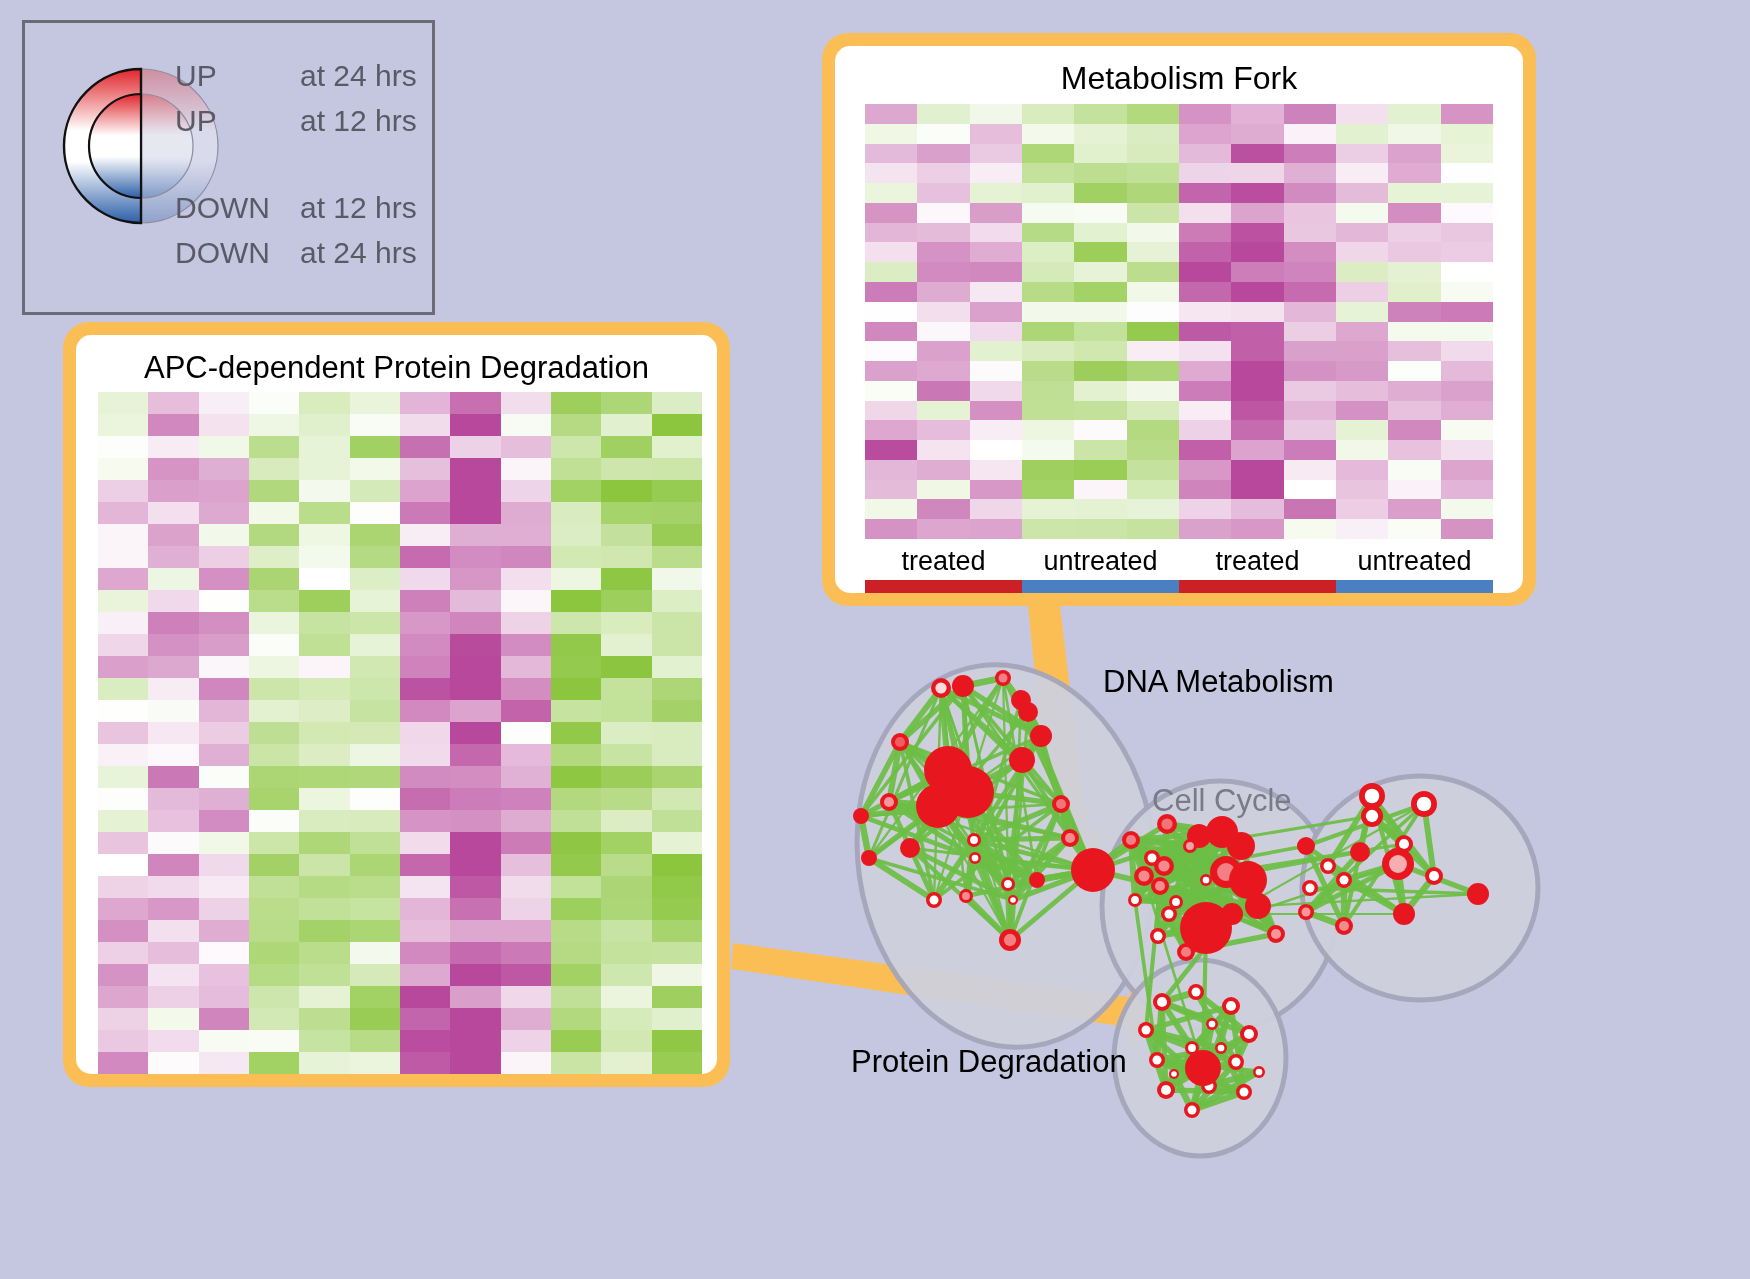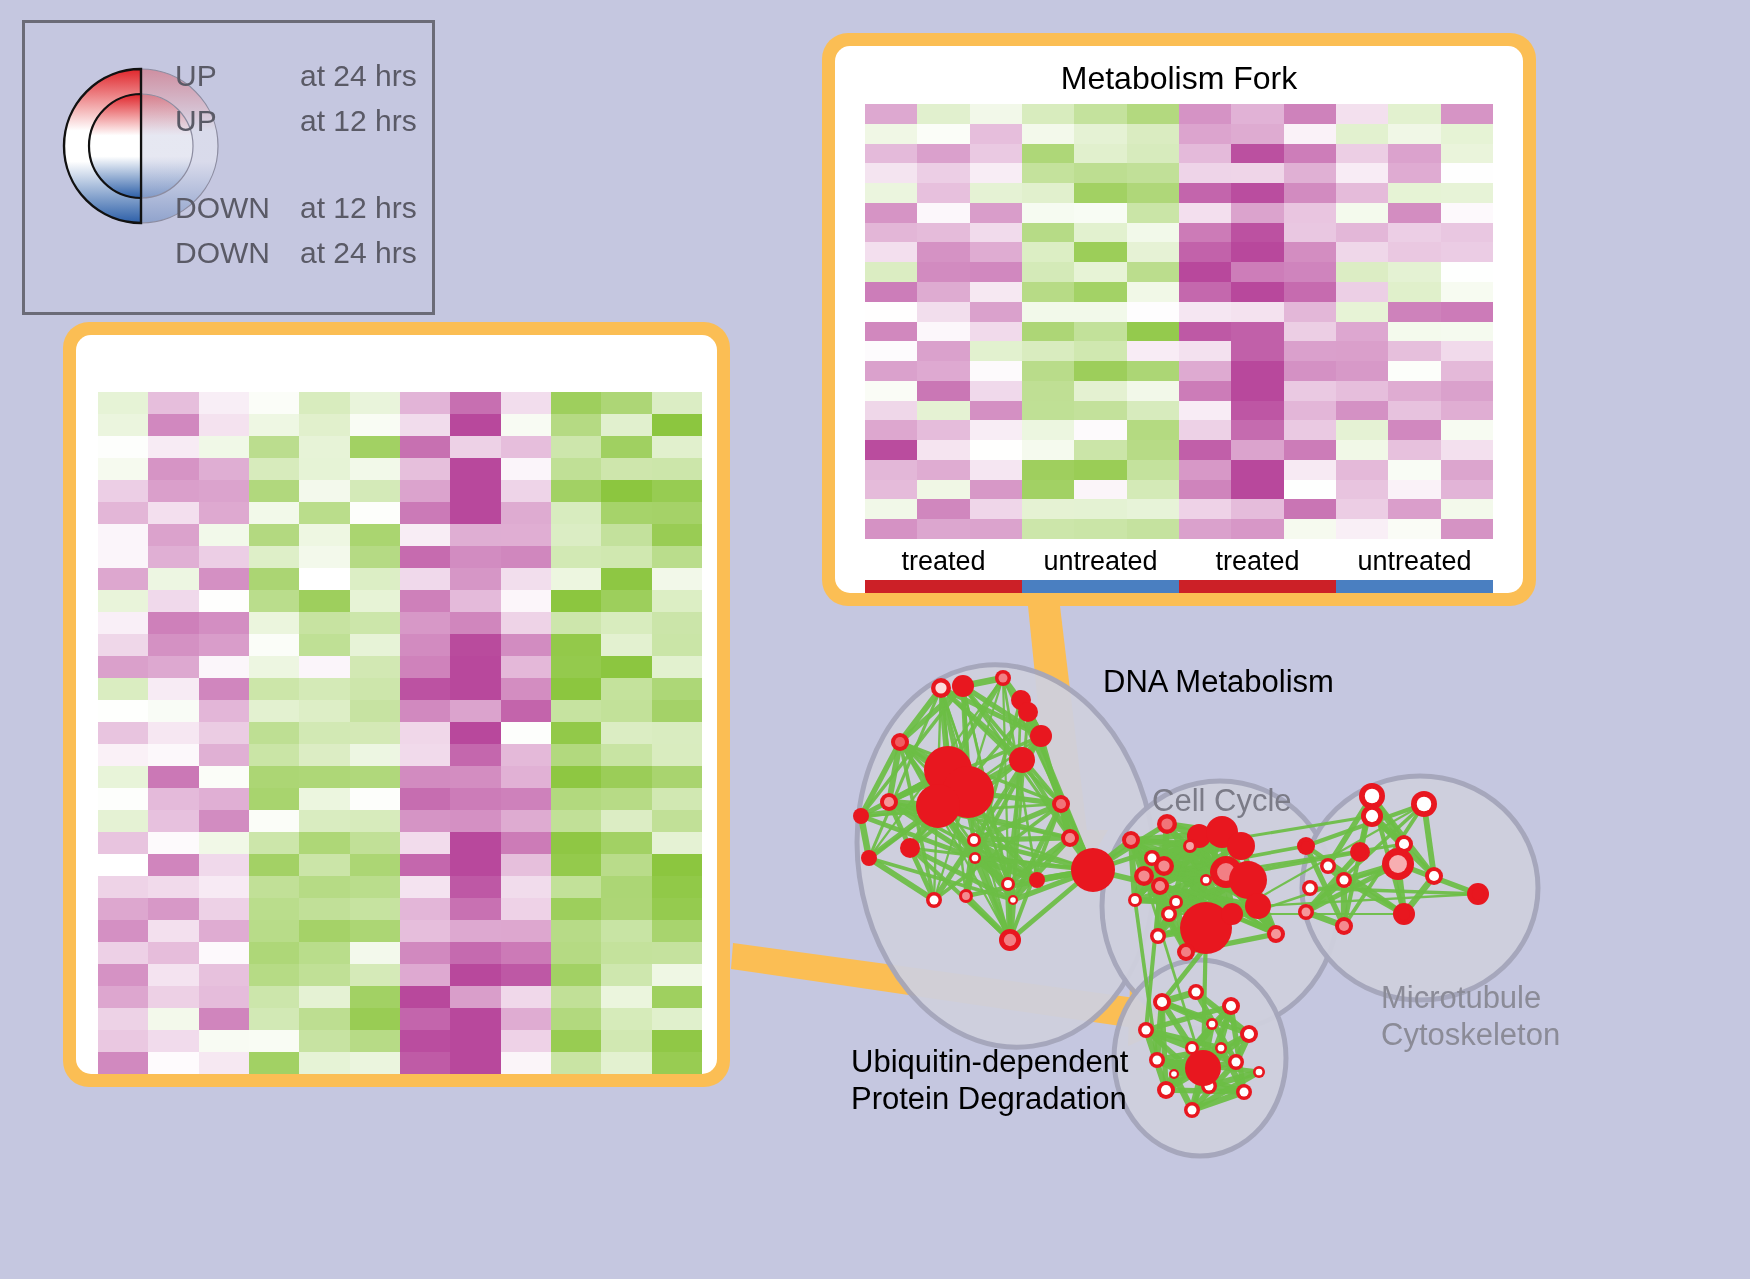--- a/index.html
+++ b/index.html
@@ -437,20 +437,21 @@
           <div class="bar-tr"></div>
           <div class="bar-un"></div>
         </div>
 
       </div>
     </div>
   </div>
 
   <div class="ypanel" id="panel-apc">
     <div class="inner">
+      <div class="panel-title">APC-dependent Protein Degradation</div>
       <div class="heat" id="heat-apc" style="left: 22px; top: 57px; width: 604px; height: 880px; grid-template-columns: repeat(12, 1fr); grid-template-rows: repeat(40, 1fr);">
           <div style="background: rgb(230, 243, 214);"></div>
           <div style="background: rgb(230, 190, 220);"></div>
           <div style="background: rgb(248, 238, 246);"></div>
           <div style="background: rgb(251, 253, 248);"></div>
           <div style="background: rgb(216, 236, 190);"></div>
           <div style="background: rgb(233, 244, 219);"></div>
           <div style="background: rgb(226, 180, 215);"></div>
           <div style="background: rgb(199, 111, 177);"></div>
           <div style="background: rgb(242, 221, 237);"></div>
@@ -1277,22 +1278,17 @@
         <circle cx="1259" cy="1072" r="6" fill="#e8171f"></circle>
         <circle cx="1259" cy="1072" r="3.3600000000000003" fill="rgb(255,255,255)"></circle>
         <circle cx="1212" cy="1024" r="6" fill="#e8171f"></circle>
         <circle cx="1212" cy="1024" r="3.3600000000000003" fill="rgb(255,255,255)"></circle>
         <circle cx="1203" cy="1068" r="18" fill="rgb(232,23,31)"></circle>
       </g>
     </svg>
 
   <div class="netlabel" id="label-dna">DNA Metabolism</div>
   <div class="netlabel" id="label-cc">Cell Cycle</div>
-  <div class="netlabel" id="label-mt">
-    <div>Microtubule</div>
-    <div>Cytoskeleton</div>
-  </div>
   <div class="netlabel" id="label-ubq">
-    <div>Ubiquitin-dependent</div>
     <div>Protein Degradation</div>
   </div>
 
 </div>
 
 </body></html>

